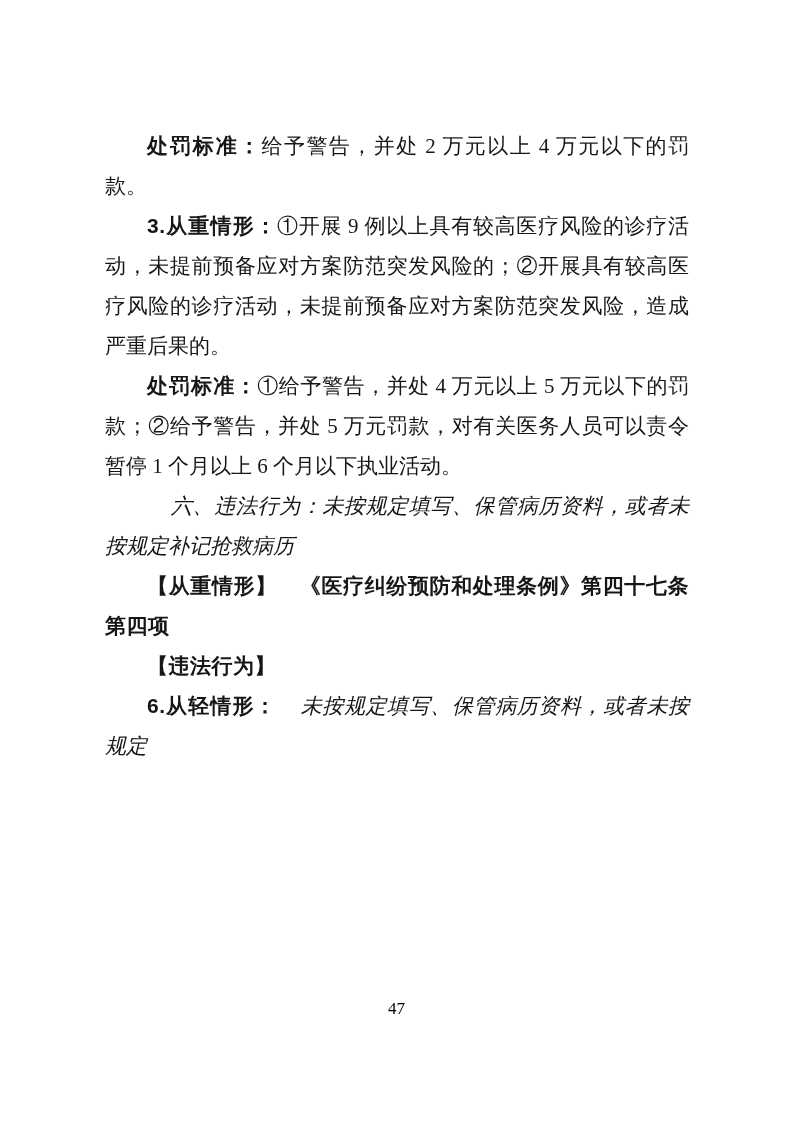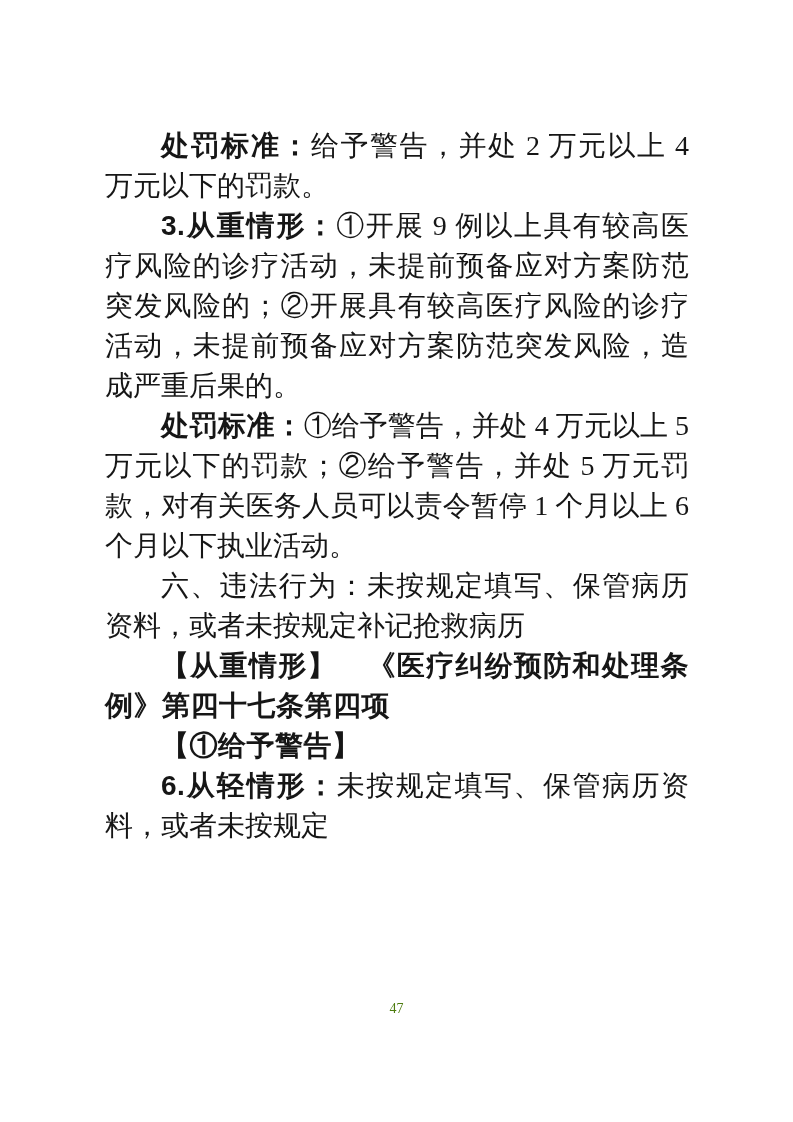--- a/index.html
+++ b/index.html
@@ -14,71 +14,73 @@
     background: #ffffff;
     overflow: hidden;
     font-family: "Liberation Serif", serif;
     color: #161616;
   }
   .content {
     position: absolute;
     left: 105px;
     top: 126px;
     width: 584px;
-    font-size: 28px;
+    font-size: 21px;
     line-height: 40px;
     text-align: justify;
     word-break: break-all;
   }
   .para {
     margin: 0;
     text-indent: 2em;
   }
   
   .hei {
     font-weight: bold;
     font-family: "Liberation Sans", sans-serif;
     letter-spacing: 0.5px;
   }
   
   .kai {
+    font-style: italic;
+    margin-left: 24px;
   }
   
   .gap-after {
     margin-right: 1.1em;
   }
   .footer {
     position: absolute;
     left: 0;
     right: 0;
     top: 998px;
     text-align: center;
-    font-size: 14px;
+    font-size: 17px;
     line-height: 22px;
-    color: #4d7c0f;
+    color: #000000;
   }
 </style>
 </head>
 <body>
 
 <div class="page">
   <div class="content">
 
     <p class="para"><span class="hei">处罚标准：</span><span>给予警告，并处 2 万元以上 4 万元以下的罚款。</span></p>
 
     <p class="para"><span class="hei">3.从重情形：</span><span>①开展 9 例以上具有较高医疗风险的诊疗活动，未提前预备应对方案防范突发风险的；②开展具有较高医疗风险的诊疗活动，未提前预备应对方案防范突发风险，造成严重后果的。</span></p>
 
     <p class="para"><span class="hei">处罚标准：</span><span>①给予警告，并处 4 万元以上 5 万元以下的罚款；②给予警告，并处 5 万元罚款，对有关医务人员可以责令暂停 1 个月以上 6 个月以下执业活动。</span></p>
 
     <p class="para"><span class="kai">六、违法行为：未按规定填写、保管病历资料，或者未按规定补记抢救病历</span></p>
 
     <p class="para"><span class="hei gap-after">【从重情形】</span><span class="hei">《医疗纠纷预防和处理条例》第四十七条第四项</span></p>
 
 
-    <p class="para"><span class="hei">【①给予警告】</span></p>
+    <p class="para"><span class="hei">【违法行为】</span></p>
 
     <p class="para"><span class="hei">6.从轻情形：</span><span class="kai">未按规定填写、保管病历资料，或者未按规定</span></p>
 
   </div>
 
   <div class="footer">
     <span>47</span>
   </div>
 </div>
 

